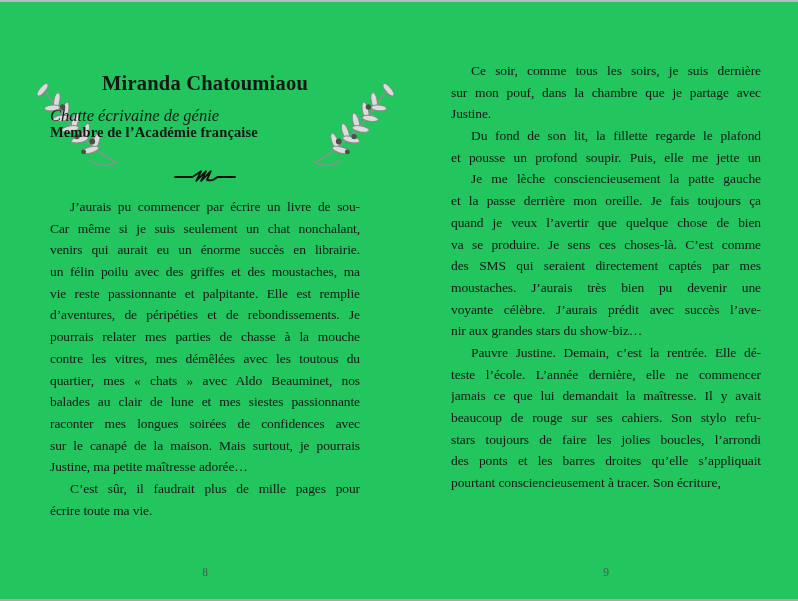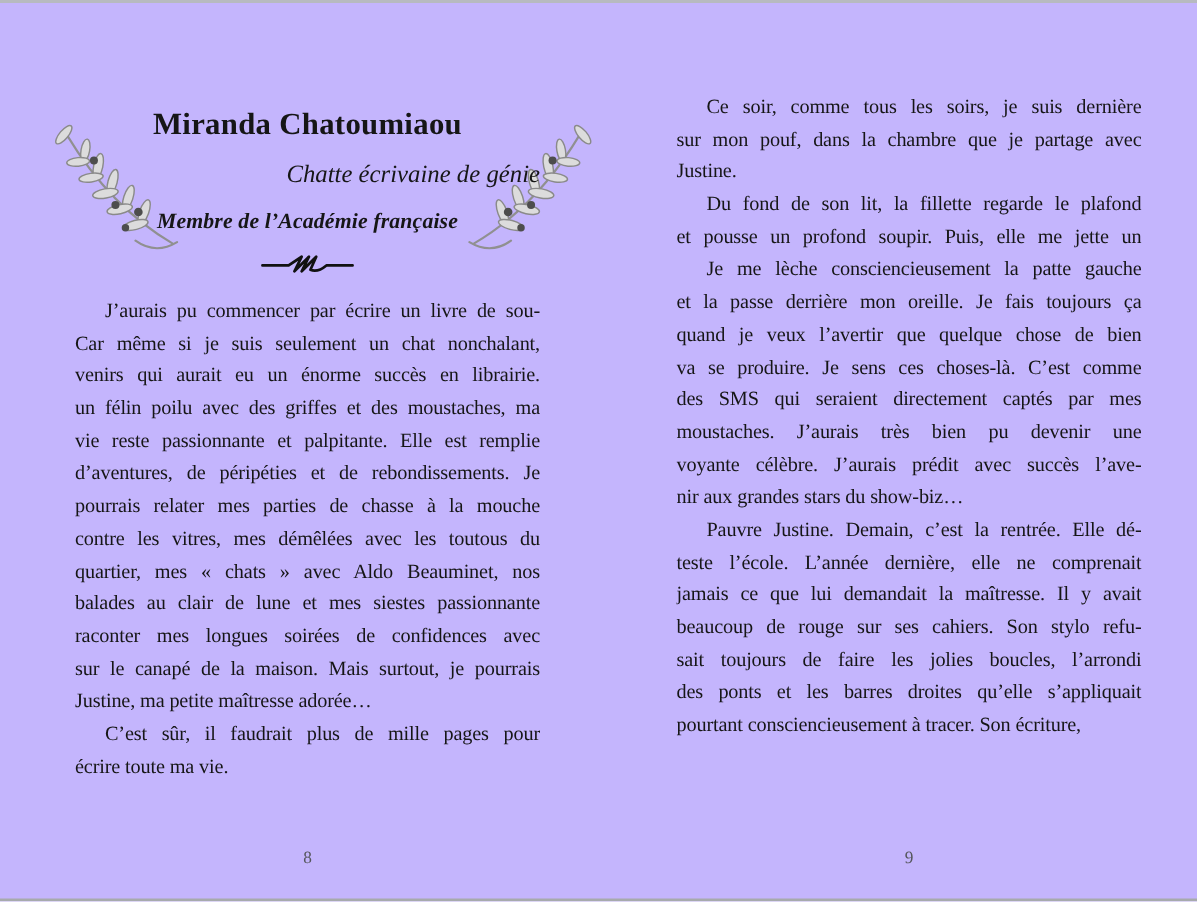--- a/index.html
+++ b/index.html
@@ -1,42 +1,42 @@
 <!DOCTYPE html>
 <html><head>
 <meta charset="utf-8">
 <style>
   html,body{margin:0;padding:0;background:#ffffff;}
   .spread{
     position:relative;
     width:798px;height:601px;
-    background:#c4b5fd;
+    background:#22c55e;
     font-family:"Liberation Serif","DejaVu Serif",serif;
     color:#161616;
     overflow:hidden;
   }
   .frame-top{position:absolute;top:0;left:0;width:100%;height:2px;background:#b7bac0;}
   .frame-bottom{position:absolute;bottom:0;left:0;width:100%;height:2px;background:#a7aaad;}
 
   .page{position:absolute;top:0;height:601px;width:399px;}
   .page-left{left:0;}
   .page-right{left:399px;}
 
   
   .chap-author{
     position:absolute;left:50px;width:310px;top:72px;
     text-align:center;font-weight:bold;font-size:20.5px;letter-spacing:.2px;
   }
   .chap-role{
     position:absolute;left:50px;width:310px;top:106px;
-    text-align:right;font-style:italic;font-size:16.5px;
+    text-align:left;font-style:italic;font-size:16.5px;
   }
   .chap-affil{
-    position:absolute;left:50px;width:310px;top:140px;
-    text-align:center;font-weight:bold;font-size:14.5px;letter-spacing:.1px;font-style:italic;
+    position:absolute;left:50px;width:310px;top:124px;
+    font-weight:bold;font-size:14.5px;letter-spacing:.1px;
   }
   .branch{position:absolute;top:82px;width:86px;height:92px;}
   .branch-left{left:33px;}
   .branch-right{left:312px;transform:scaleX(-1);}
   .divider{
     position:absolute;left:50px;width:310px;top:168px;height:18px;
     text-align:center;
   }
 
   
@@ -176,24 +176,24 @@
           <div class="line">et la passe derrière mon oreille. Je fais toujours ça</div>
           <div class="line">quand je veux l’avertir que quelque chose de bien</div>
           <div class="line">va se produire. Je sens ces choses-là. C’est comme</div>
           <div class="line">des SMS qui seraient directement captés par mes</div>
           <div class="line">moustaches. J’aurais très bien pu devenir une</div>
           <div class="line">voyante célèbre. J’aurais prédit avec succès l’ave-</div>
           <div class="line last">nir aux grandes stars du show-biz…</div>
         </div>
         <div>
           <div class="line first">Pauvre Justine. Demain, c’est la rentrée. Elle dé-</div>
-          <div class="line">teste l’école. L’année dernière, elle ne comprenait</div>
+          <div class="line">teste l’école. L’année dernière, elle ne commencer</div>
           <div class="line">jamais ce que lui demandait la maîtresse. Il y avait</div>
           <div class="line">beaucoup de rouge sur ses cahiers. Son stylo refu-</div>
-          <div class="line">sait toujours de faire les jolies boucles, l’arrondi</div>
+          <div class="line">stars toujours de faire les jolies boucles, l’arrondi</div>
           <div class="line">des ponts et les barres droites qu’elle s’appliquait</div>
           <div class="line last">pourtant consciencieusement à tracer. Son écriture,</div>
         </div>
       </div>
 
     <div class="folio folio-right">9</div>
   </div>
 
   <div class="frame-bottom"></div>
 </div>

